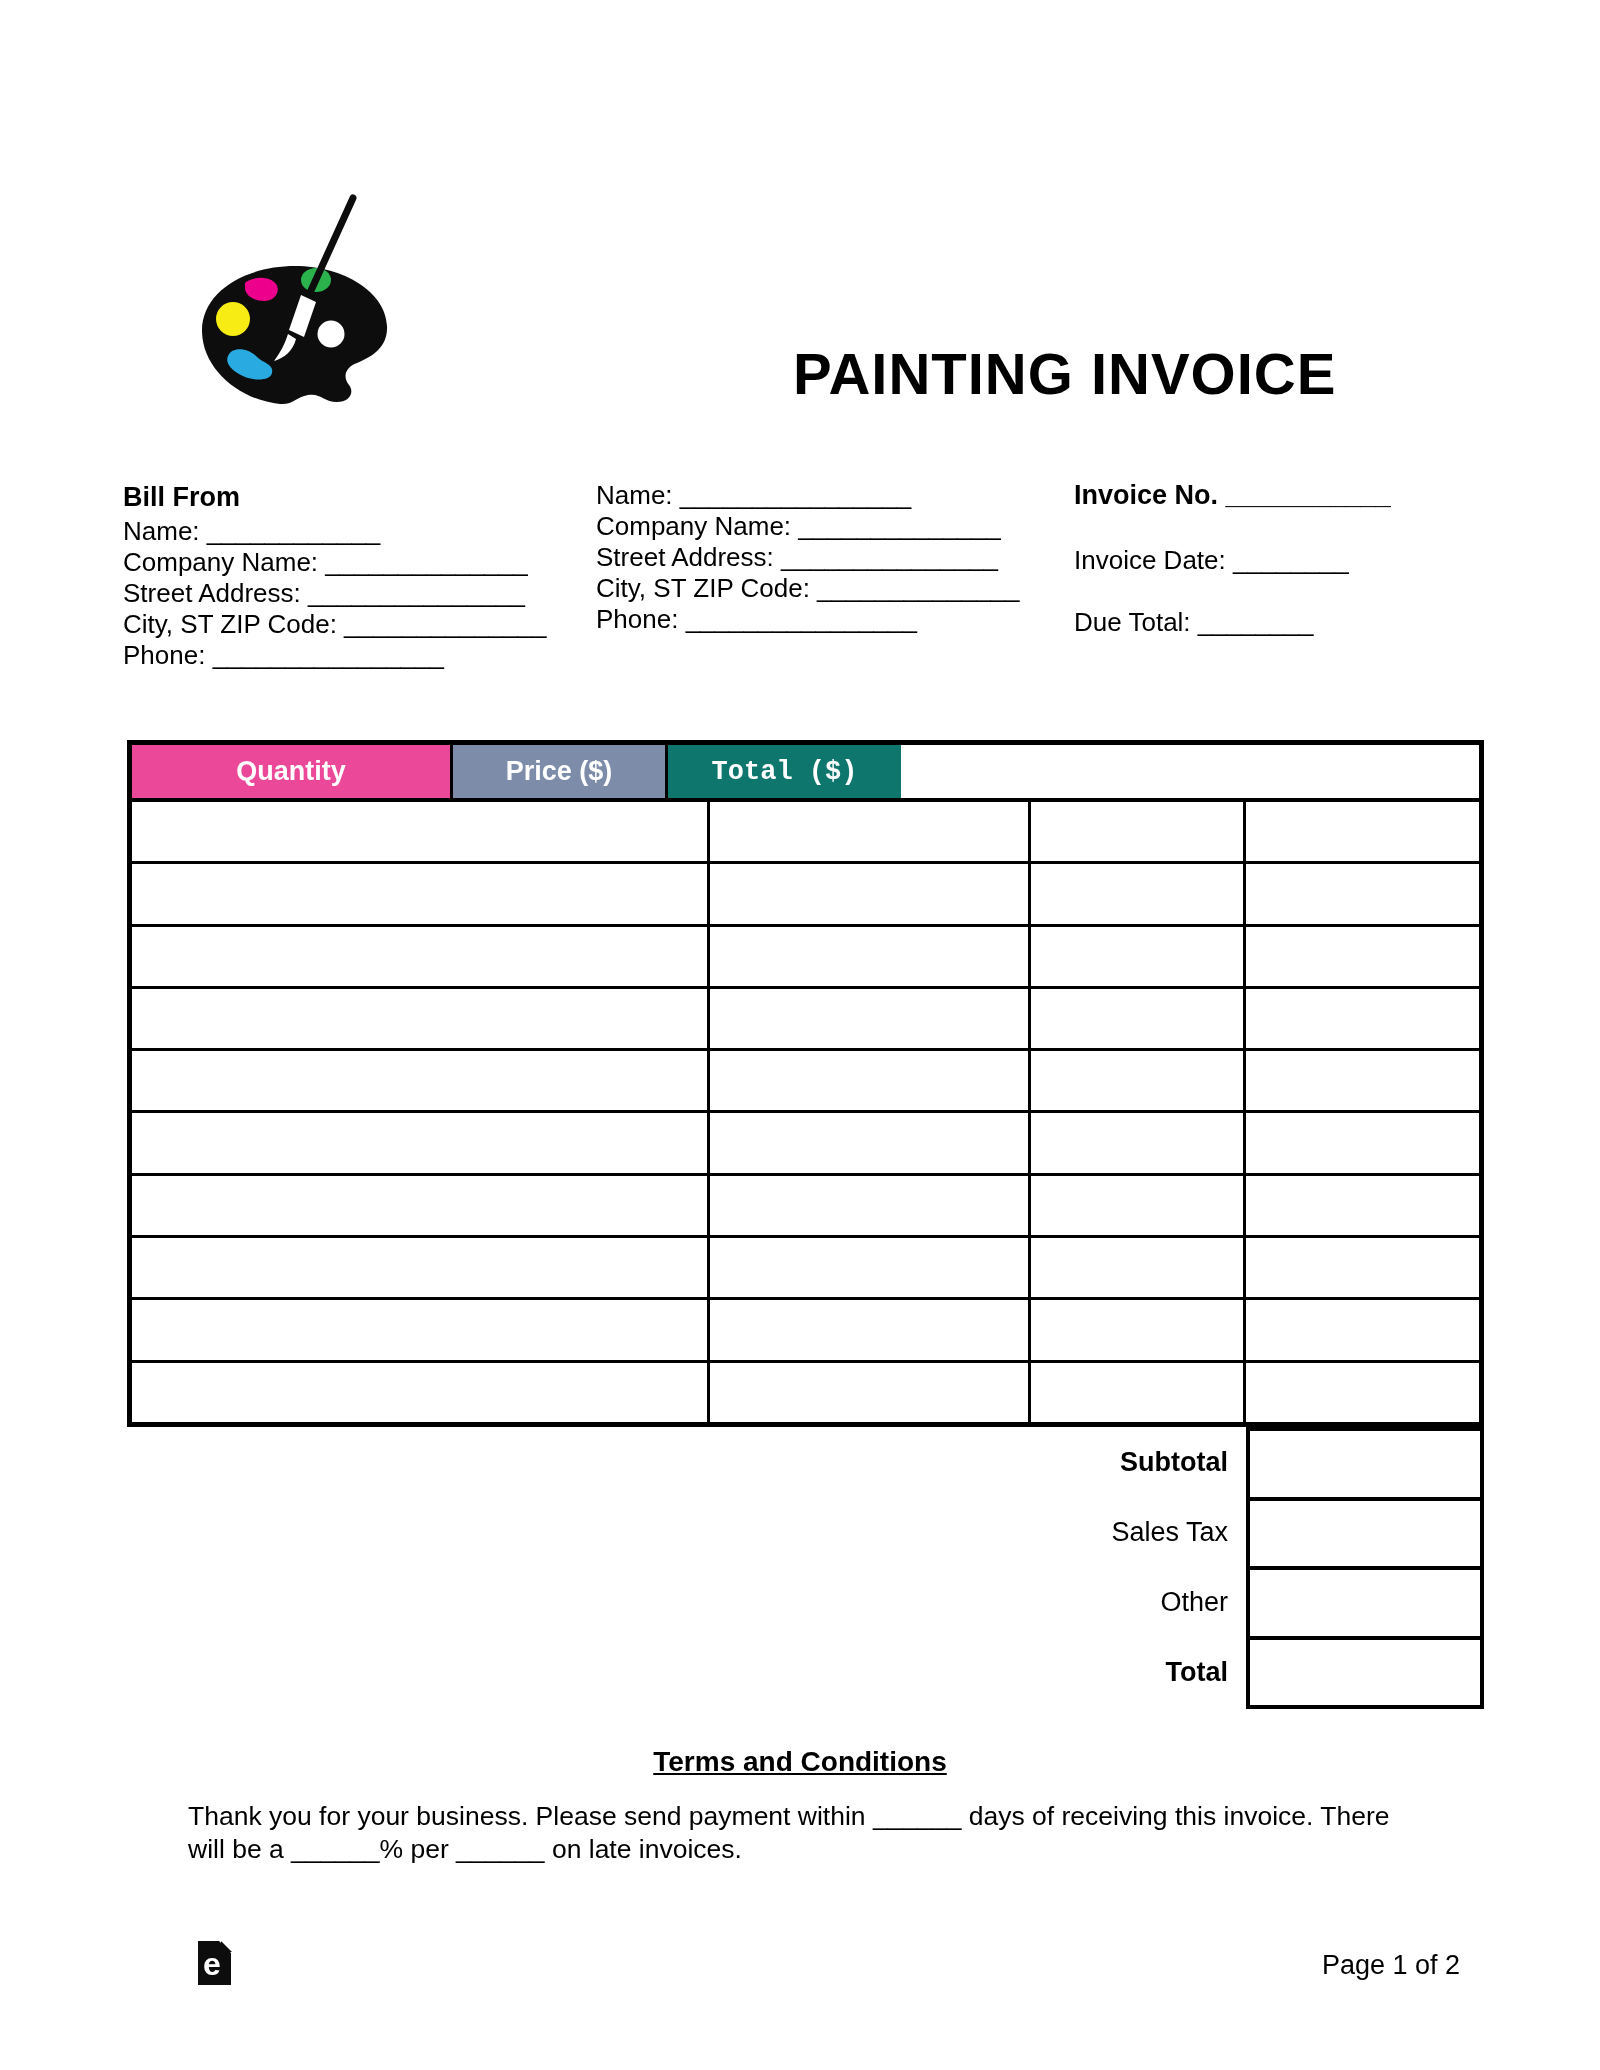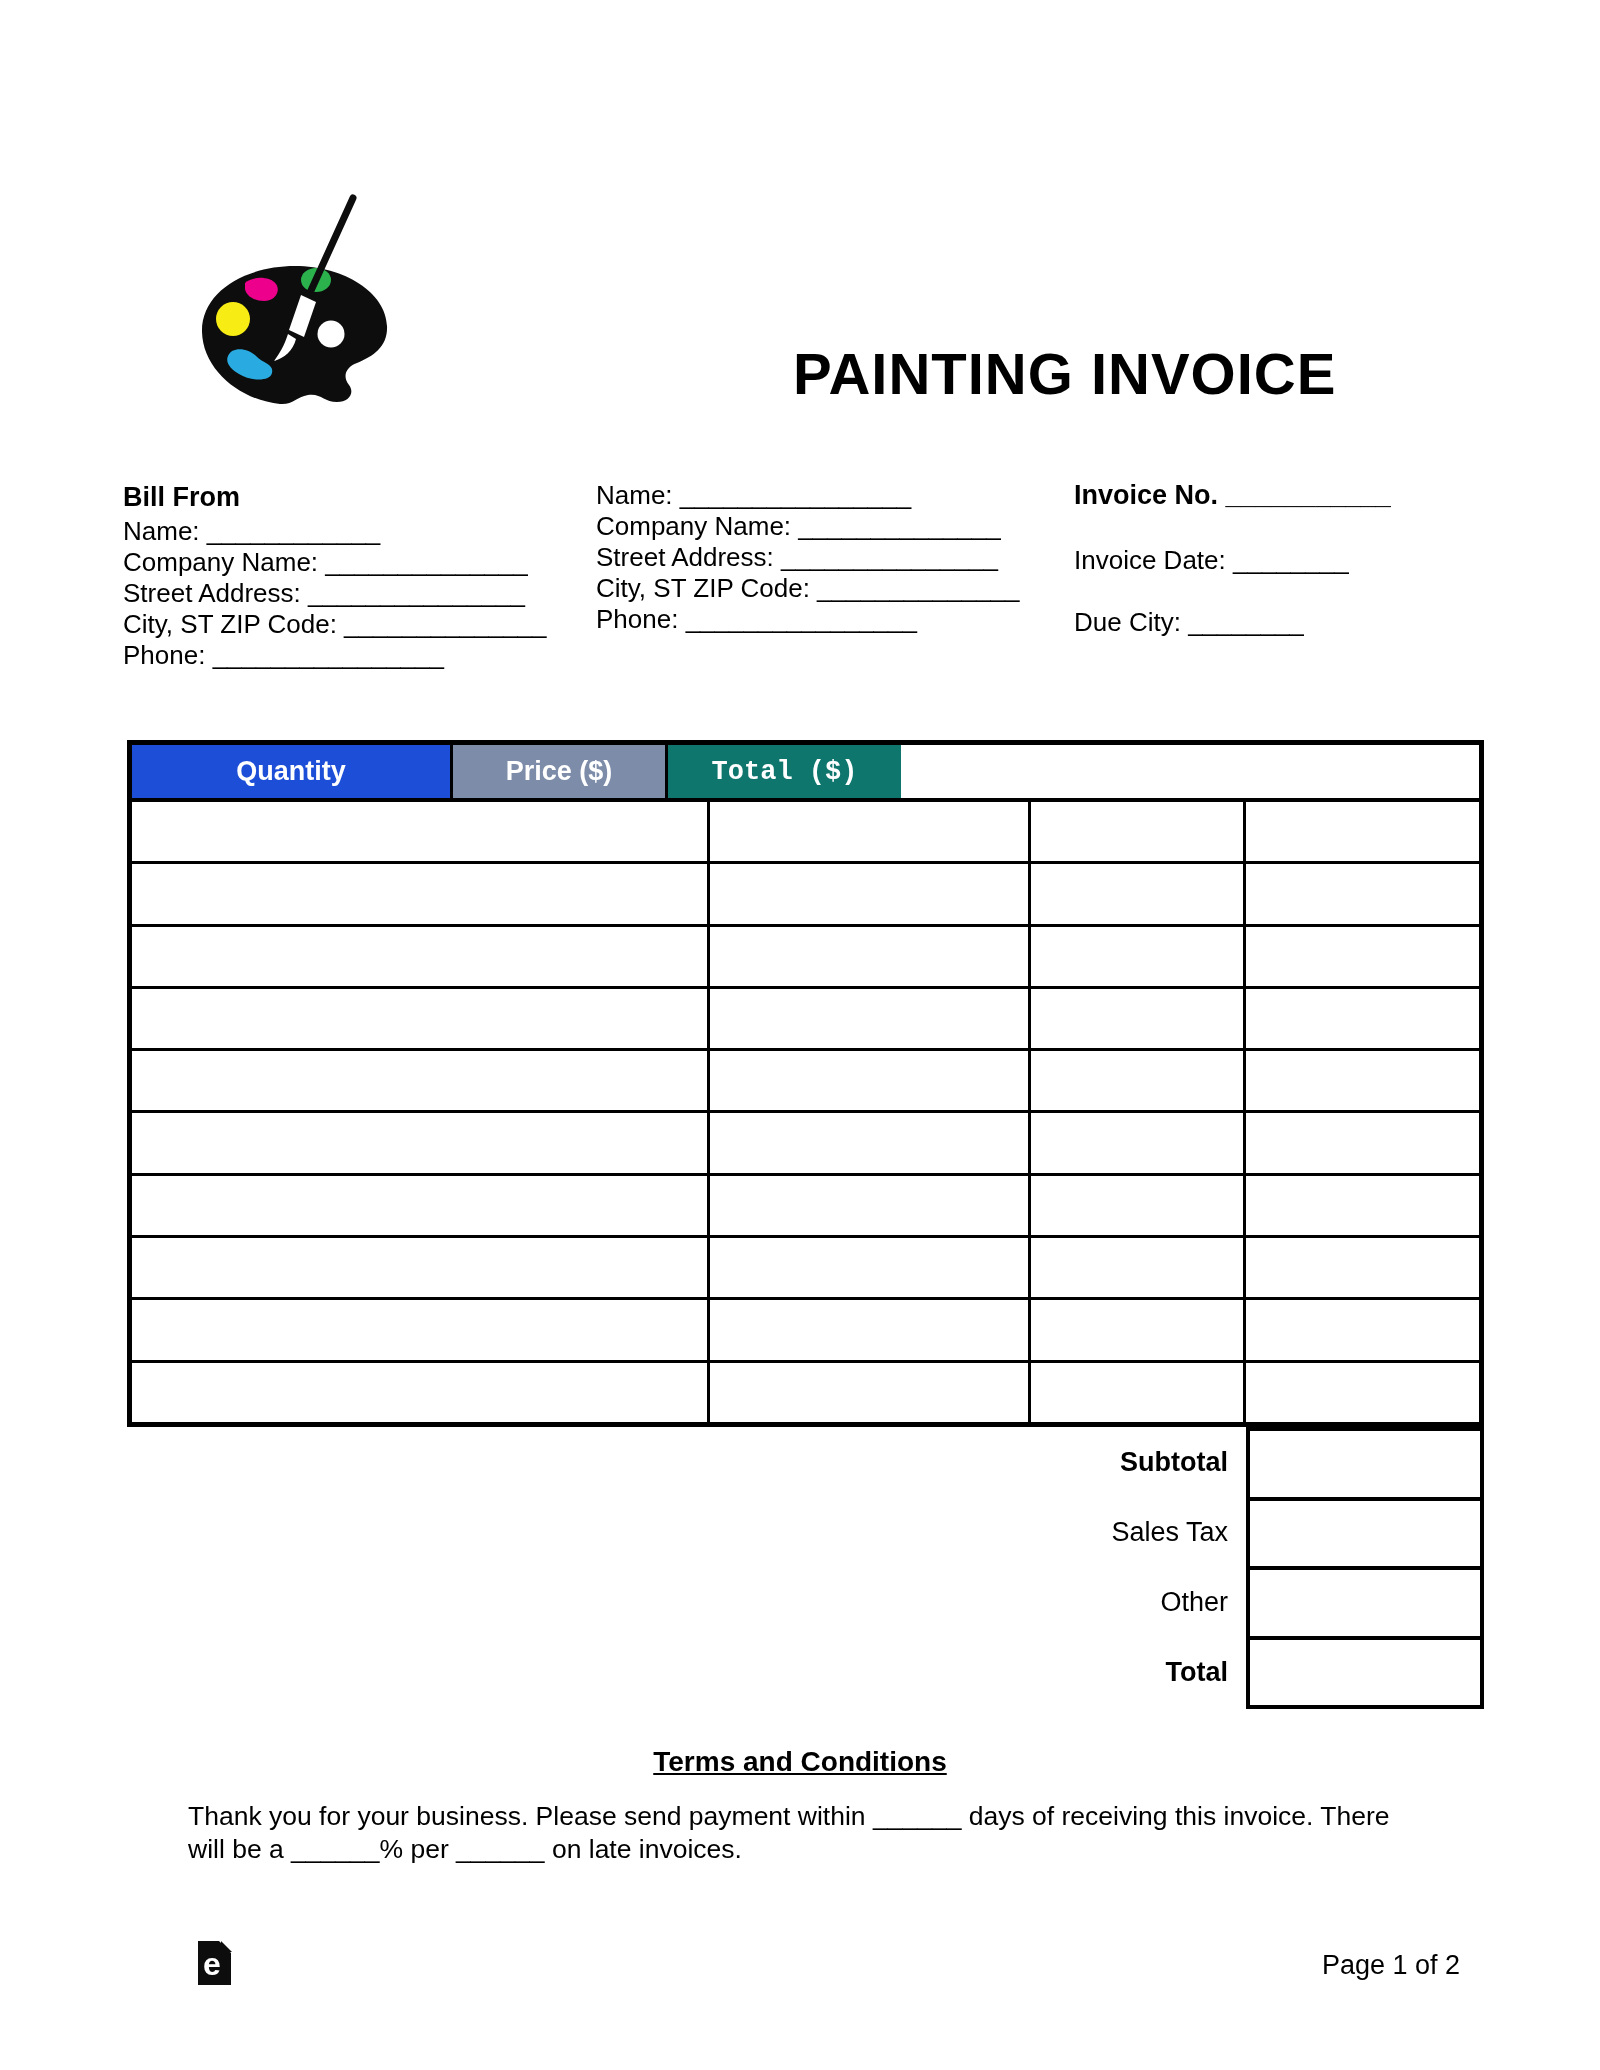--- a/index.html
+++ b/index.html
@@ -111,25 +111,25 @@
   <div class="abs col-block" style="left:596px;">
     <div class="meta-line">Name: ________________</div>
     <div class="meta-line">Company Name: ______________</div>
     <div class="meta-line">Street Address: _______________</div>
     <div class="meta-line">City, ST ZIP Code: ______________</div>
     <div class="meta-line">Phone: ________________</div>
   </div>
 
   <div class="abs meta-line meta-bold" style="left:1074px;top:468px;">Invoice No. ___________</div>
   <div class="abs meta-line" style="left:1074px;top:533px;">Invoice Date: ________</div>
-  <div class="abs meta-line" style="left:1074px;top:595px;">Due City: ________</div>
+  <div class="abs meta-line" style="left:1074px;top:595px;">Due Total: ________</div>
 
   <div class="abs inv-table">
     <div class="t-header">
-      <div class="hcell c1" style="background: #1d4ed8; color: rgb(255, 255, 255);">Quantity</div>
+      <div class="hcell c1" style="background: #ec4899; color: rgb(255, 255, 255);">Quantity</div>
       <div class="hcell c2" style="background: rgb(125, 140, 169); color: rgb(255, 255, 255);">Price ($)</div>
       <div class="hcell c3" style="background: #0f766e; color: rgb(255, 255, 255); font-family: Liberation Mono, monospace;">Total ($)</div>
     </div>
     <div class="t-body">
         <div class="t-row">
           <div class="cell c0"></div>
           <div class="cell c1"></div>
           <div class="cell c2"></div>
           <div class="cell c3"></div>
         </div>

